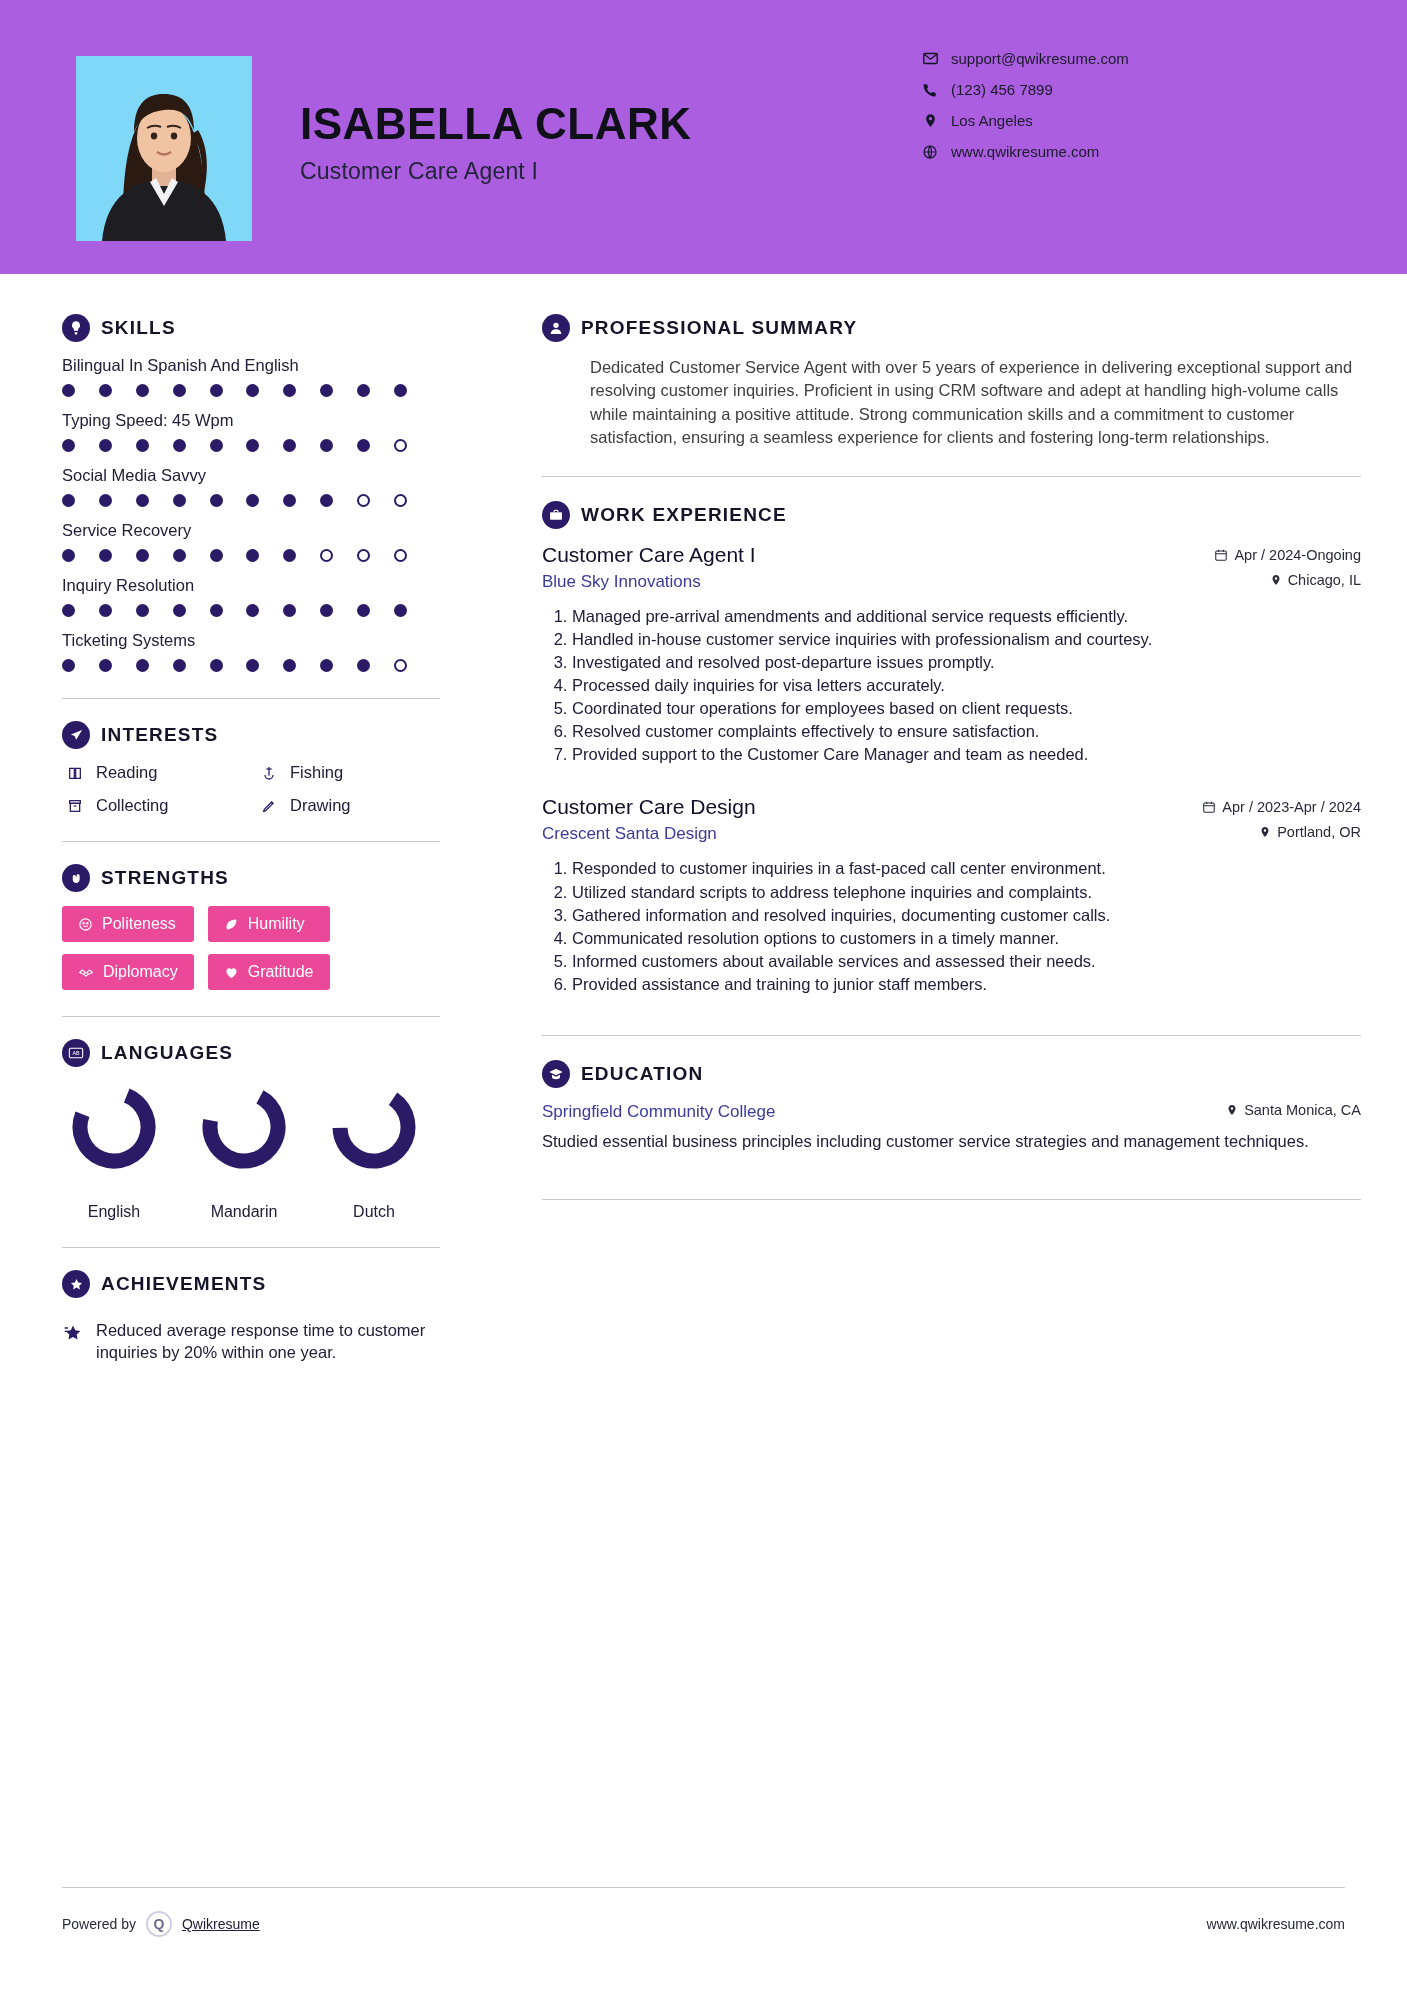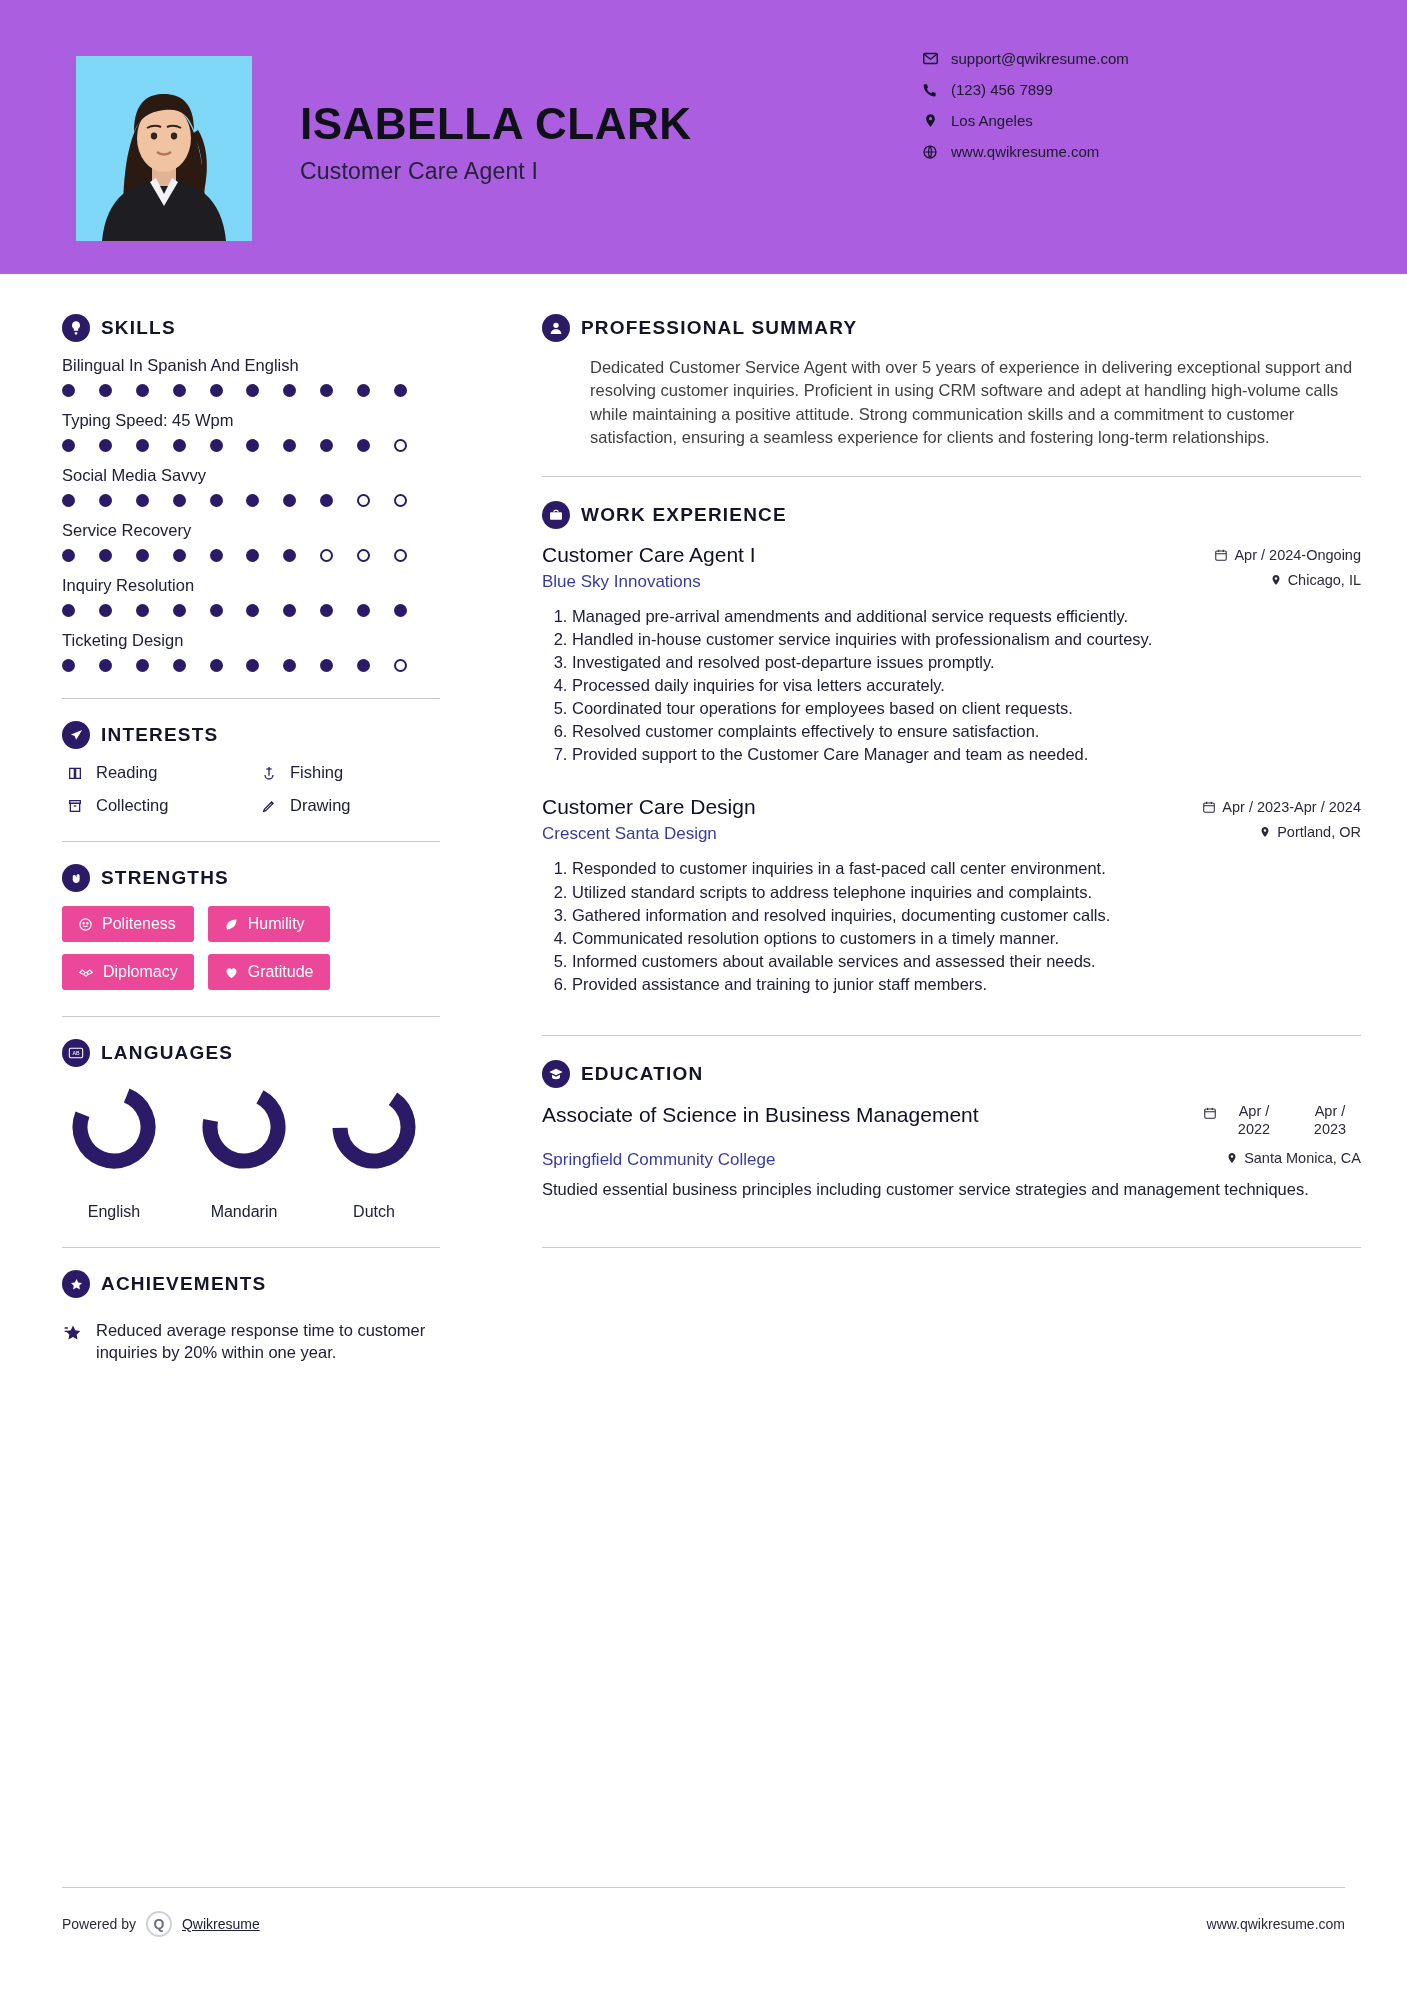--- a/index.html
+++ b/index.html
@@ -436,21 +436,21 @@
             <span class="dot"></span>
             <span class="dot"></span>
             <span class="dot"></span>
             <span class="dot"></span>
             <span class="dot"></span>
             <span class="dot"></span>
             <span class="dot"></span>
         </div>
       </div>
       <div>
-        <div class="skill-name">Ticketing Design</div>
+        <div class="skill-name">Ticketing Systems</div>
         <div class="dots">
           <span class="dot"></span>
             <span class="dot"></span>
             <span class="dot"></span>
             <span class="dot"></span>
             <span class="dot"></span>
             <span class="dot"></span>
             <span class="dot"></span>
             <span class="dot"></span>
             <span class="dot"></span>
@@ -712,34 +712,20 @@
       <div class="sec-head">
         <span class="sec-badge">
           <svg width="16" height="16" viewBox="0 0 24 24" fill="#fff">
               <path d="M12 4L2 9l10 5 10-5z"></path>
               <path d="M6 13v4c0 1.7 2.7 3 6 3s6-1.3 6-3v-4l-6 3z"></path>
             </svg>
         </span>
         <span class="sec-title">EDUCATION</span>
       </div>
       <div>
-        <div class="edu-head">
-          <div class="edu-degree">Associate of Science in Business Management</div>
-          <div class="edu-dates">
-            <span class="mi">
-              <svg width="14" height="14" viewBox="0 0 24 24" fill="none" stroke="#2a2a3a" stroke-width="1.8">
-                  <rect x="3" y="5" width="18" height="16" rx="2"></rect>
-                  <path d="M3 10h18M8 3v4M16 3v4"></path>
-                </svg>
-            </span>
-            <span class="edu-date-col">Apr / 2022</span>
-            <span style="width:14px;display:inline-block;"></span>
-            <span class="edu-date-col">Apr / 2023</span>
-          </div>
-        </div>
         <div class="edu-sub">
           <div class="edu-school">Springfield Community College</div>
           <div class="job-meta">
             <span class="mi">
               <svg width="12" height="14" viewBox="0 0 24 24" fill="#2a2a3a">
                   <path d="M12 2C8.1 2 5 5.1 5 9c0 5.2 7 13 7 13s7-7.8 7-13c0-3.9-3.1-7-7-7zm0 9.5A2.5 2.5 0 1 1 12 6.5a2.5 2.5 0 0 1 0 5z"></path>
                 </svg>
             </span>
             <span>Santa Monica, CA</span>
           </div>

